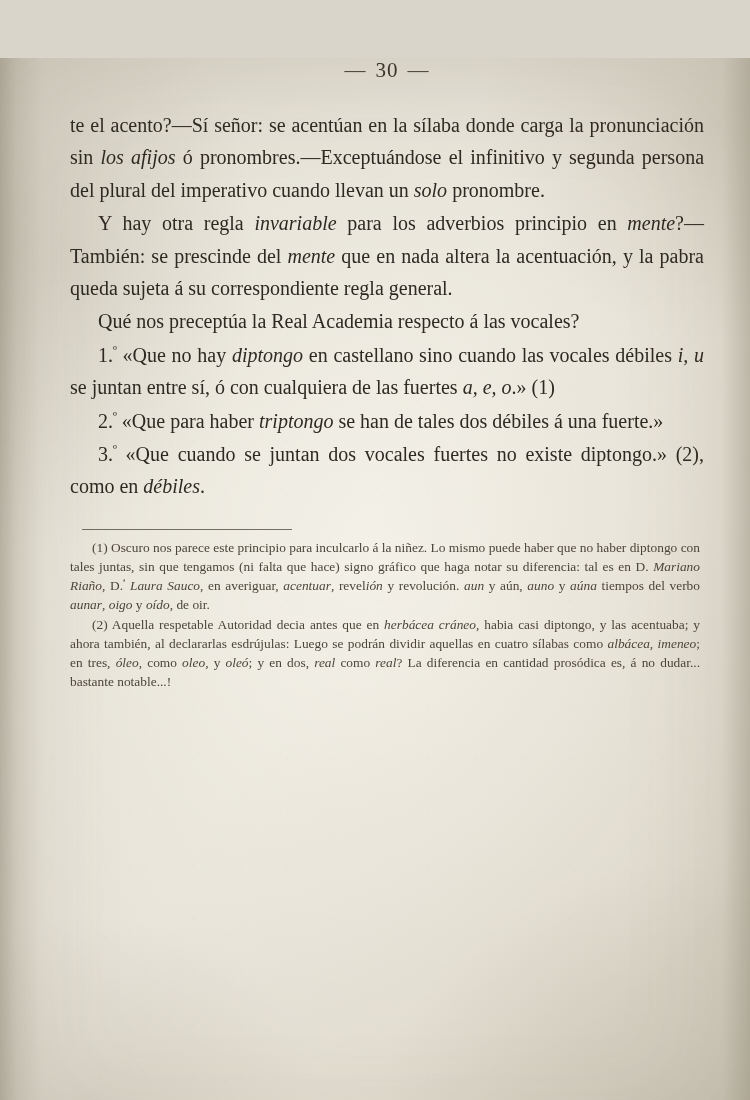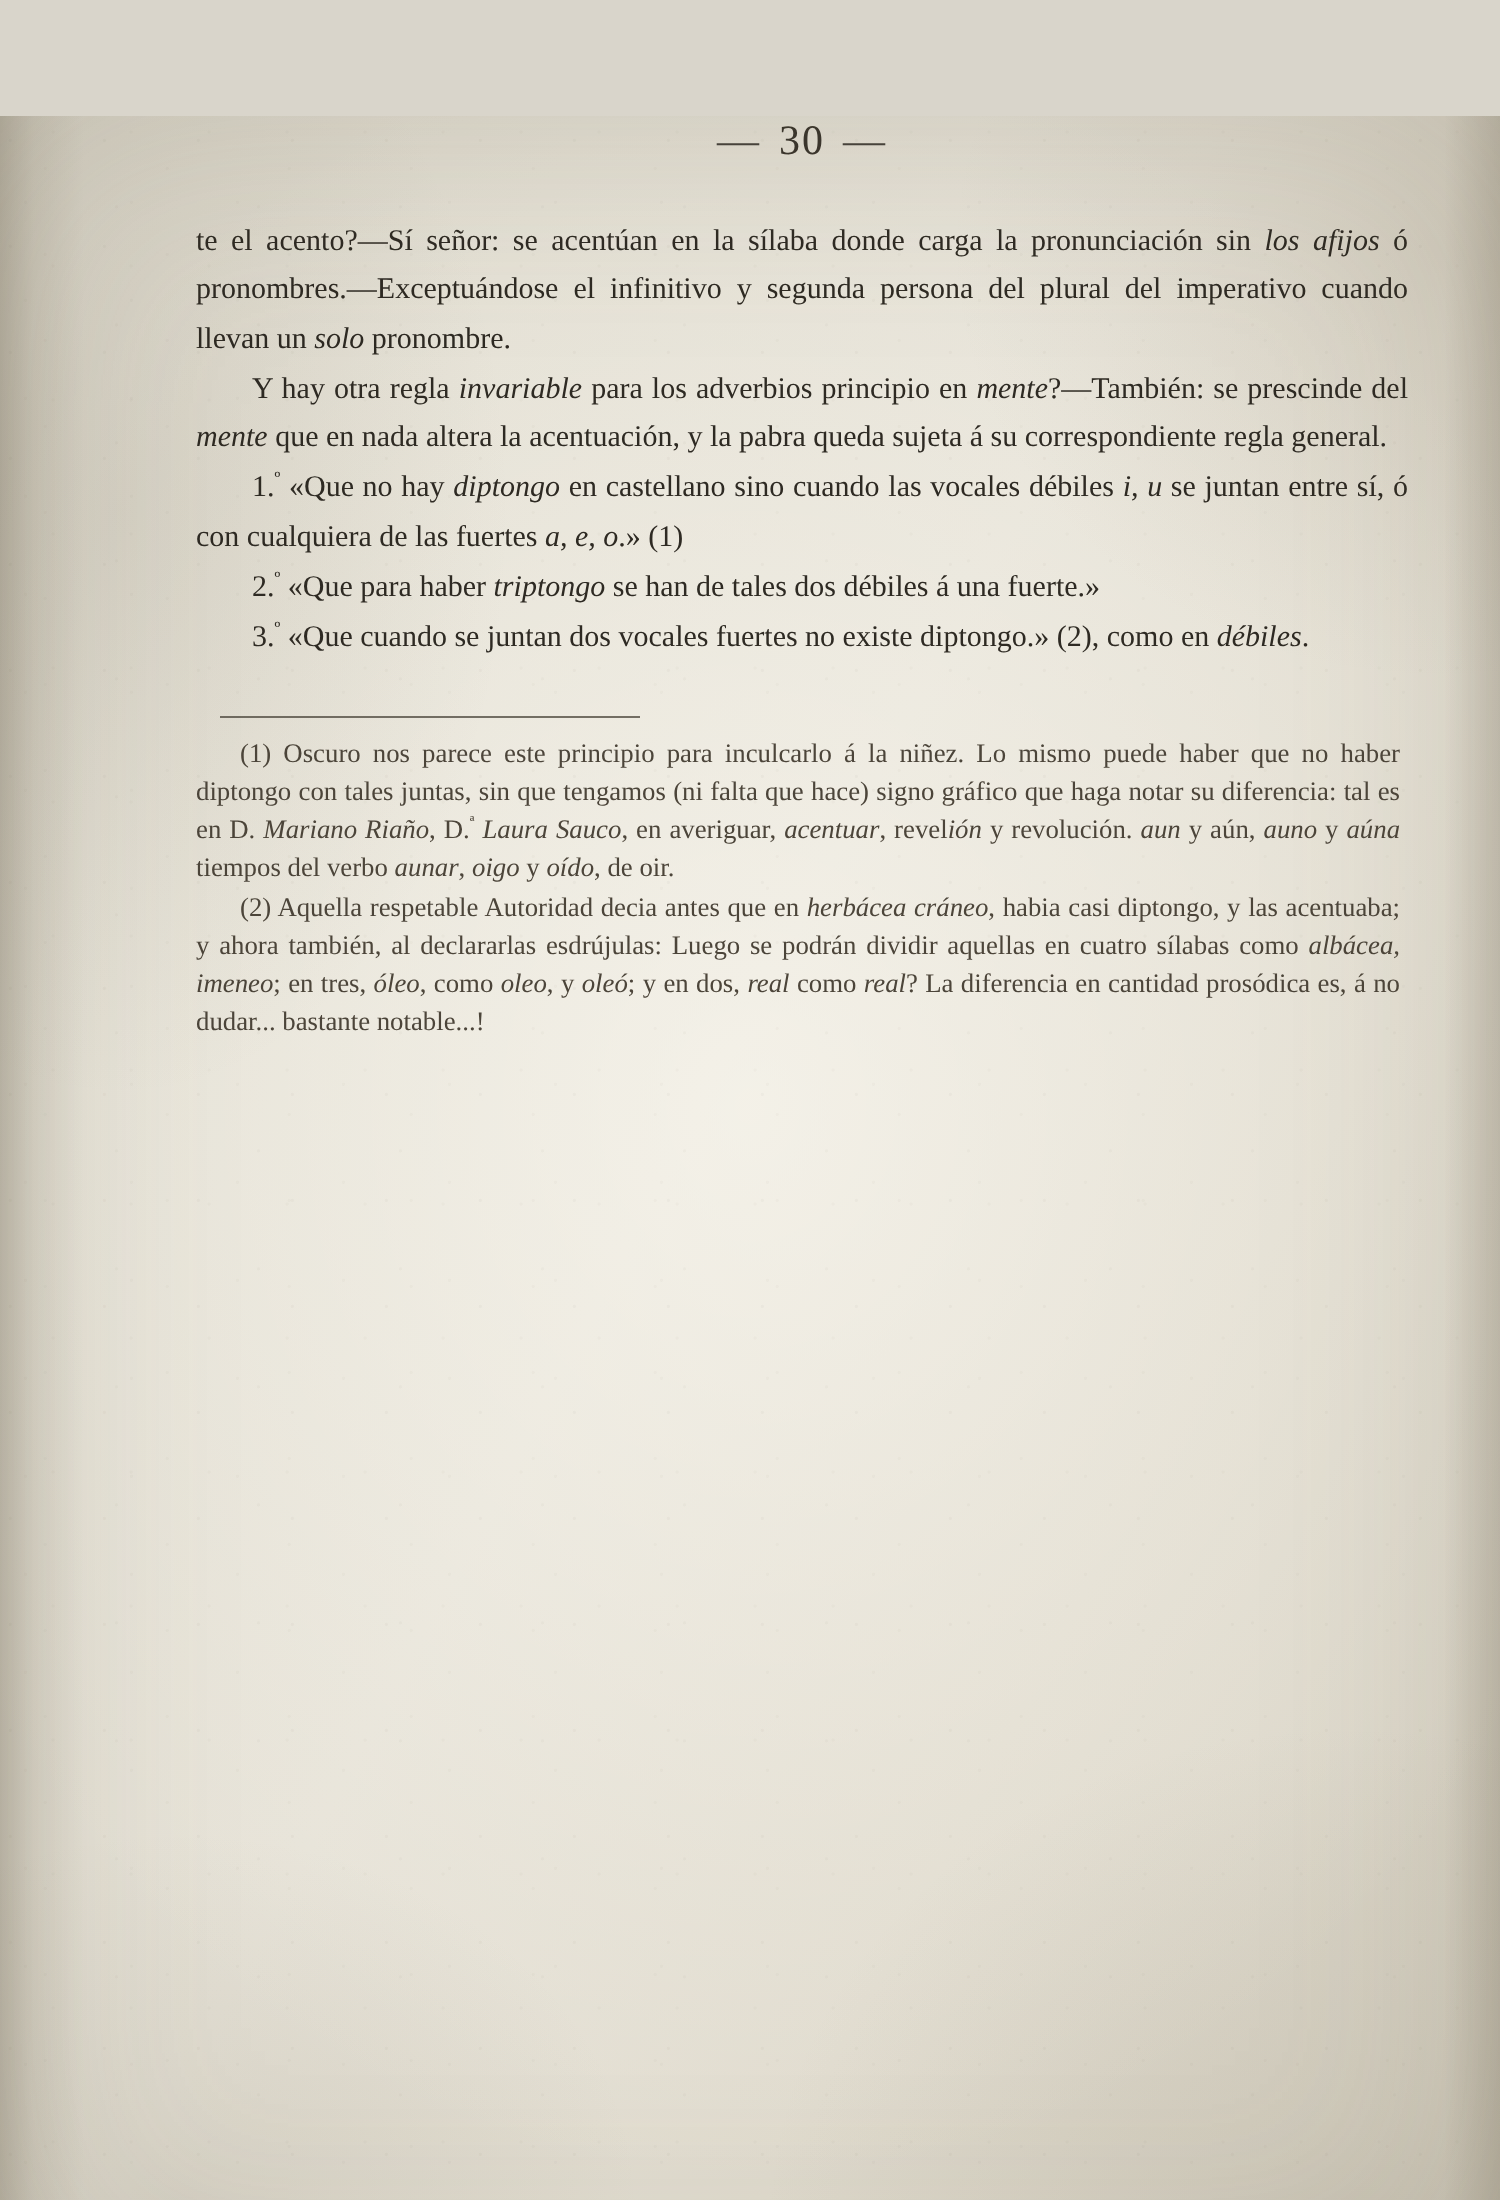--- a/index.html
+++ b/index.html
@@ -54,41 +54,40 @@
     right: 0; top: 0;
     width: 28px; height: 1100px;
     background: linear-gradient(270deg, rgba(108,98,78,0.22) 0%, rgba(255,255,255,0) 100%);
     pointer-events: none;
   }
 
   .content {
     position: relative;
     padding: 0 46px 0 70px;
     color: #2a2620;
-    margin-left: 28px;
   }
 
   
   .folio {
     text-align: center;
     margin-top: 58px;
     font-size: 21px;
     letter-spacing: 1px;
     color: #38332b;
     font-family: "Liberation Serif", serif;
   }
   .folio .dash {
     display: inline-block;
     margin: 0 9px;
     color: #45403a;
   }
 
   .body-text {
     margin-top: 26px;
-    font-size: 15px;
+    font-size: 20px;
     line-height: 1.62;
     color: #2e2a23;
     text-align: justify;
     text-justify: inter-word;
   }
   p.para {
     margin: 0 0 1px 0;
     text-align: justify;
   }
   p.indent {
@@ -139,20 +138,21 @@
 
   <div class="content">
 
     <div class="folio">
       <span class="dash">—</span><span>30</span><span class="dash">—</span>
     </div>
 
     <div class="body-text" id="body-text">
         <p class="para noindent"><span>te el acento?—Sí señor: se acentúan en la sílaba donde carga la pronunciación sin </span><span class="it">los afijos</span><span> ó pronombres.—Exceptuándose el infinitivo y segunda persona del plural del imperativo cuando llevan un </span><span class="it">solo</span><span> pronombre.</span></p>
         <p class="para indent"><span>Y hay otra regla </span><span class="it">invariable</span><span> para los adverbios principio en </span><span class="it">mente</span><span>?—También: se prescinde del </span><span class="it">mente</span><span> que en nada altera la acentuación, y la pabra queda sujeta á su correspondiente regla general.</span></p>
+        <p class="para indent"><span>Qué nos preceptúa la Real Academia respecto á las vocales?</span></p>
         <p class="para indent"><span>1.</span><span class="sup">º</span><span>  «Que no hay </span><span class="it">diptongo</span><span> en castellano sino cuando las vocales débiles </span><span class="it">i, u</span><span> se juntan entre sí, ó con cualquiera de las fuertes </span><span class="it">a, e, o</span><span>.» (1)</span></p>
         <p class="para indent"><span>2.</span><span class="sup">º</span><span>  «Que para haber </span><span class="it">triptongo</span><span>  se han de tales dos débiles á una fuerte.»</span></p>
         <p class="para indent"><span>3.</span><span class="sup">º</span><span>  «Que cuando se juntan dos vocales fuertes no existe diptongo.» (2), como en </span><span class="it">débiles</span><span>.</span></p>
       </div>
 
     <div class="fn-rule"></div>
 
     <div class="footnotes" id="footnotes">
         <p><span>(1)  Oscuro nos parece este principio para inculcarlo á la niñez. Lo mismo puede haber que no haber diptongo con tales juntas, sin que tengamos (ni falta que hace) signo gráfico que haga notar su diferencia: tal es en  D. </span><span class="it">Mariano Riaño</span><span>, D.</span><span class="sup">ª</span><span> </span><span class="it">Laura Sauco</span><span>, en averiguar, </span><span class="it">acentuar</span><span>, revel</span><span class="it">ión</span><span> y revolución. </span><span class="it">aun</span><span> y aún, </span><span class="it">auno</span><span> y </span><span class="it">aúna</span><span> tiempos del verbo </span><span class="it">aunar</span><span>, </span><span class="it">oigo</span><span> y </span><span class="it">oído</span><span>, de oir.</span></p>
         <p><span>(2)  Aquella respetable Autoridad decia antes que en </span><span class="it">herbácea cráneo</span><span>, habia casi diptongo, y las acentuaba; y ahora también, al declararlas esdrújulas: Luego se podrán dividir aquellas en cuatro sílabas como </span><span class="it">albácea, imeneo</span><span>; en tres, </span><span class="it">óleo</span><span>, como </span><span class="it">oleo</span><span>, y </span><span class="it">oleó</span><span>; y en dos, </span><span class="it">real</span><span> como </span><span class="it">real</span><span>? La diferencia en cantidad prosódica es, á no dudar... bastante notable...!</span></p>

